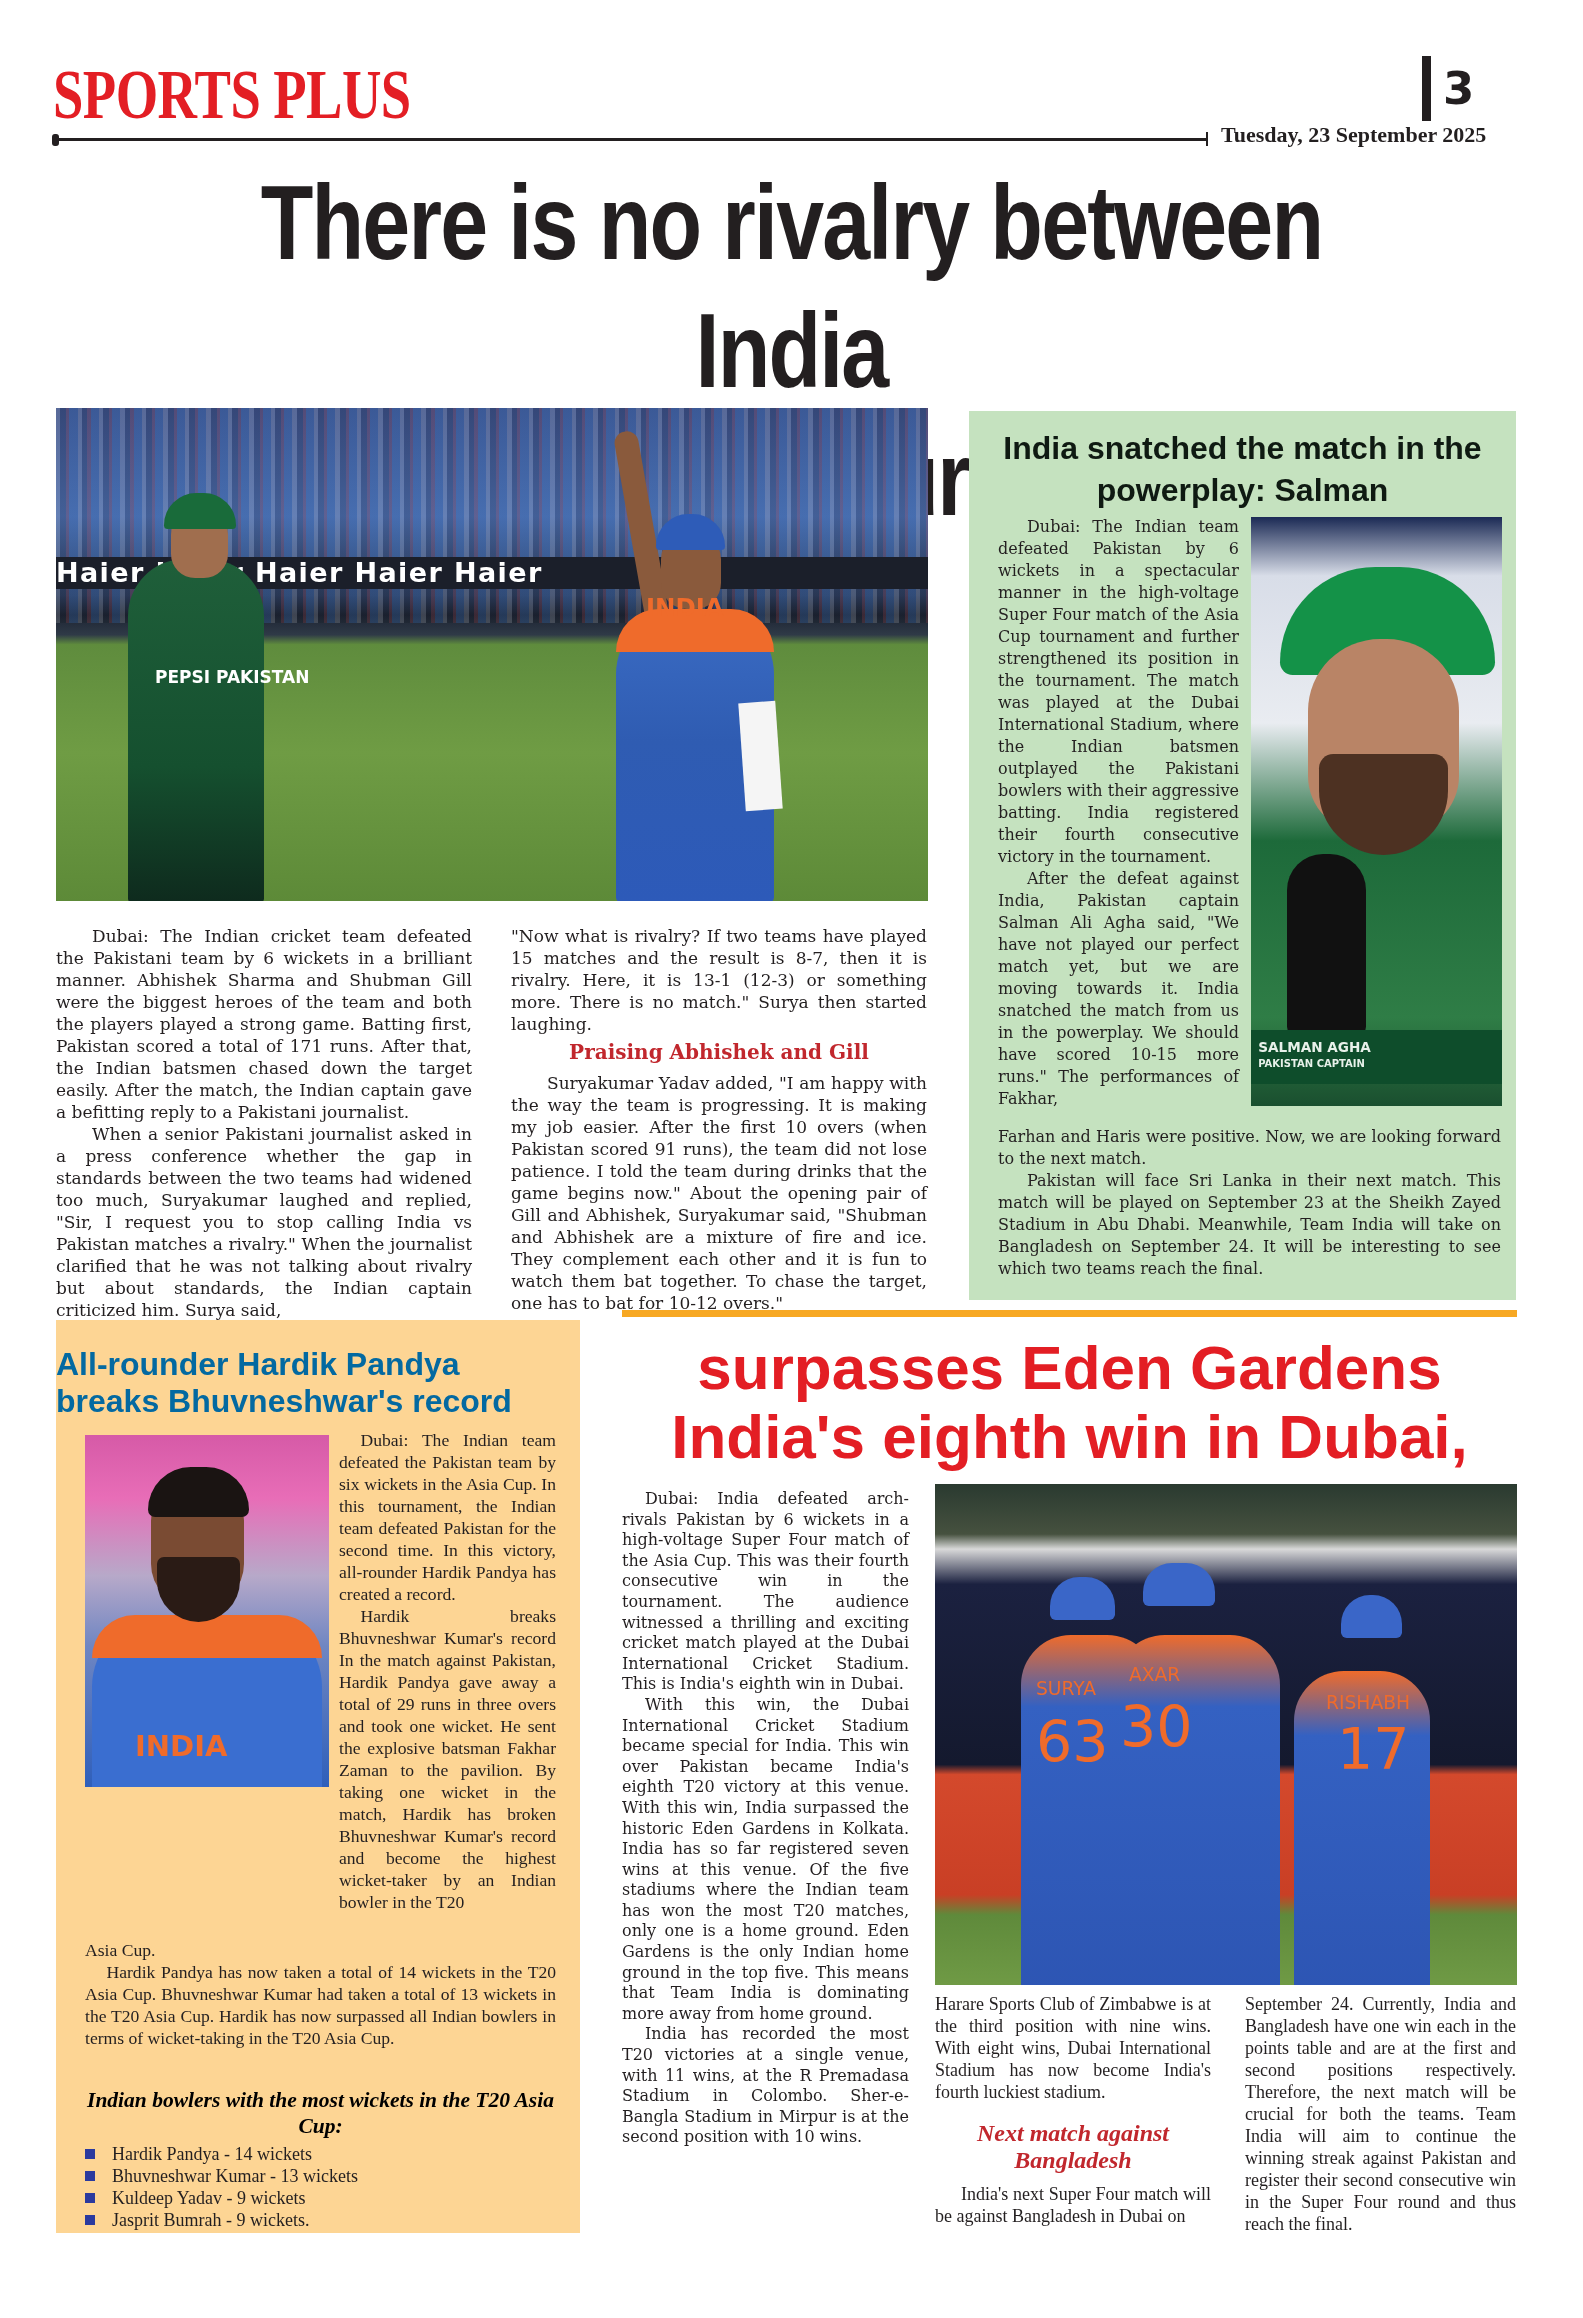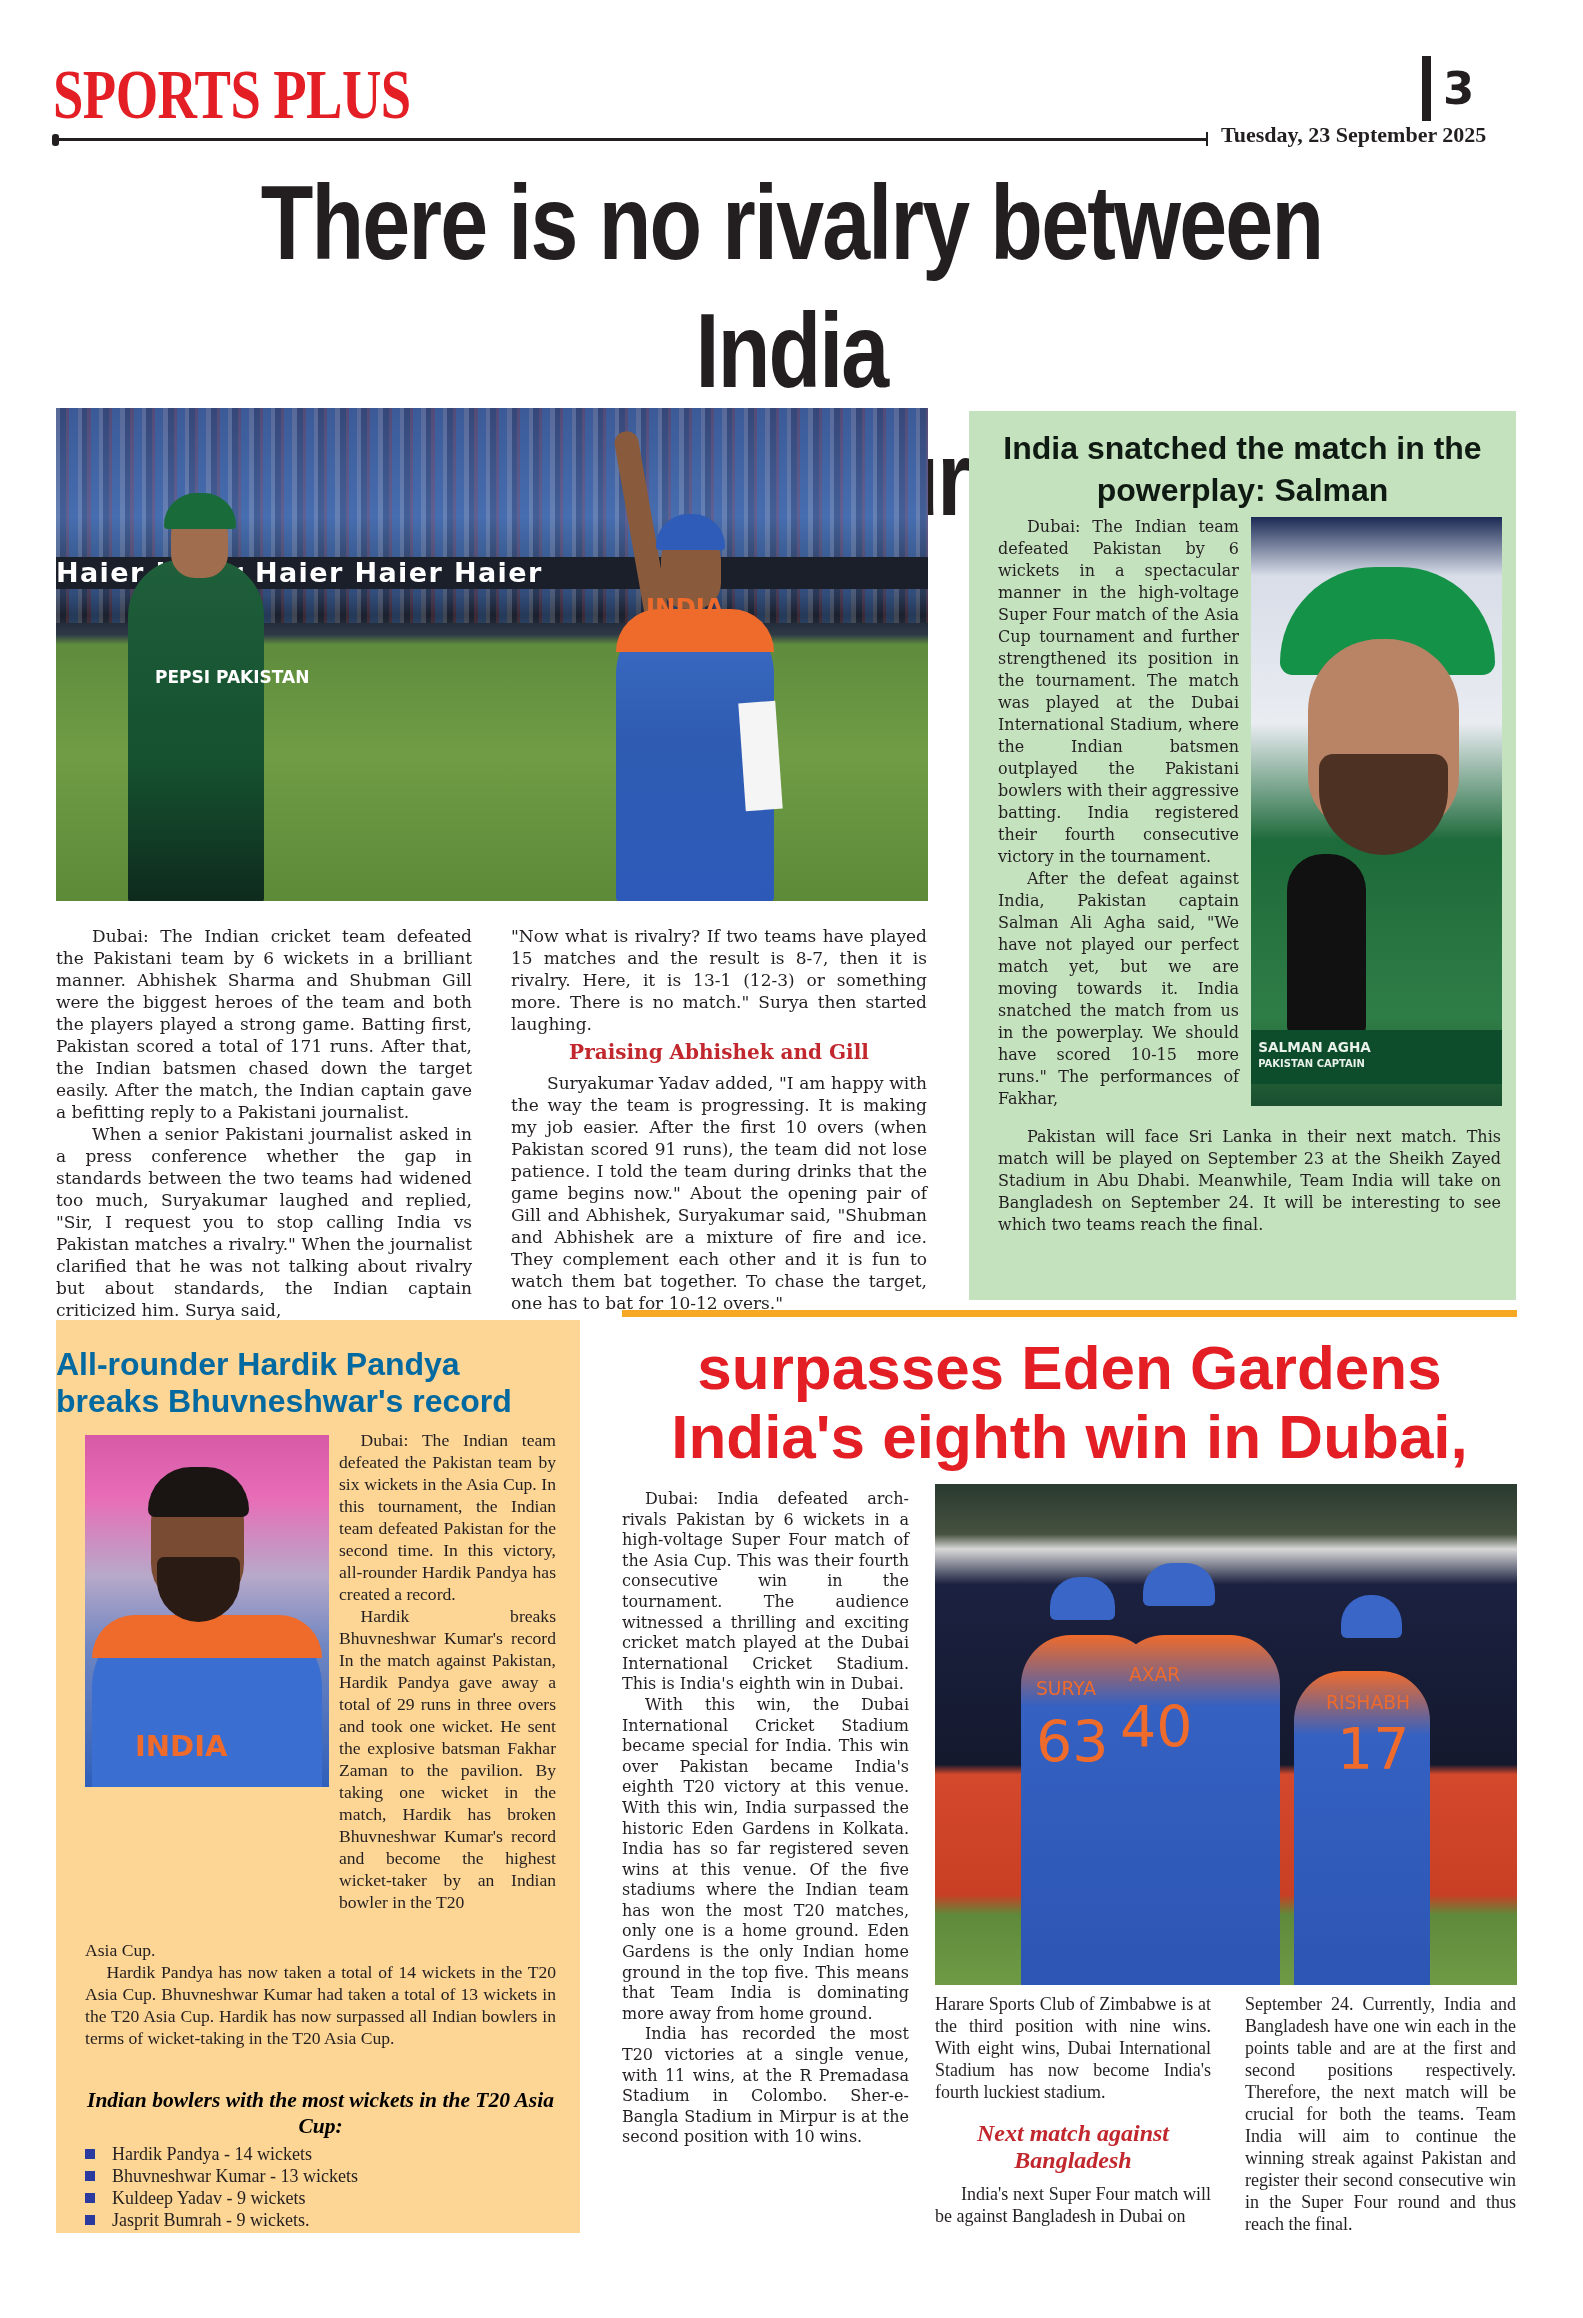--- a/index.html
+++ b/index.html
@@ -157,20 +157,21 @@
   <div class="abs salman-cap"></div>
   <div class="abs salman-face"></div>
   <div class="abs salman-beard"></div>
   <div class="abs salman-mic"></div>
   <div class="abs caption-bar">
     <div class="caption-name">SALMAN  AGHA</div>
     <div class="caption-role">PAKISTAN CAPTAIN</div>
   </div>
 </div>
 <div class="abs green-body green-text-wide">
+  <p class="noindent">Farhan and Haris were positive. Now, we are looking forward to the next match.</p>
   <p>Pakistan will face Sri Lanka in their next match. This match will be played on September 23 at the Sheikh Zayed Stadium in Abu Dhabi. Meanwhile, Team India will take on Bangladesh on September 24. It will be interesting to see which two teams reach the final.</p>
 </div>
 
 <div class="abs orange-rule"></div>
 
 <div class="abs orange-box"></div>
 <h2 class="abs hardik-title">
   <div>All-rounder Hardik Pandya</div>
   <div>breaks Bhuvneshwar's record</div>
 </h2>
@@ -219,21 +220,21 @@
   <p>With this win, the Dubai International Cricket Stadium became special for India. This win over Pakistan became India's eighth T20 victory at this venue. With this win, India surpassed the historic Eden Gardens in Kolkata. India has so far registered seven wins at this venue. Of the five stadiums where the Indian team has won the most T20 matches, only one is a home ground. Eden Gardens is the only Indian home ground in the top five. This means that Team India is dominating more away from home ground.</p>
   <p>India has recorded the most T20 victories at a single venue, with 11 wins, at the R Premadasa Stadium in Colombo. Sher-e-Bangla Stadium in Mirpur is at the second position with 10 wins.</p>
 </div>
 <div class="abs photo team-photo">
   <div class="abs tp-player" style="left:86px;top:151px;width:136px;height:359px;"></div>
   <div class="abs tp-cap" style="left:115px;top:93px;width:65px;height:43px;"></div>
   <div class="abs tp-num" style="left:101px;top:230px;">63</div>
   <div class="abs tp-name" style="left:101px;top:194px;">SURYA</div>
   <div class="abs tp-player" style="left:180px;top:151px;width:165px;height:359px;"></div>
   <div class="abs tp-cap" style="left:208px;top:79px;width:72px;height:43px;"></div>
-  <div class="abs tp-num" style="left:185px;top:215px;">40</div>
+  <div class="abs tp-num" style="left:185px;top:215px;">30</div>
   <div class="abs tp-name" style="left:194px;top:180px;">AXAR</div>
   <div class="abs tp-player" style="left:359px;top:187px;width:136px;height:323px;"></div>
   <div class="abs tp-cap" style="left:406px;top:111px;width:61px;height:43px;"></div>
   <div class="abs tp-num" style="left:402px;top:237px;text-align:right;">17</div>
   <div class="abs tp-name" style="left:391px;top:208px;">RISHABH</div>
 </div>
 <div class="abs narrow-body dubai-col-b">
   <p class="noindent">Harare Sports Club of Zimbabwe is at the third position with nine wins. With eight wins, Dubai International Stadium has now become India's fourth luckiest stadium.</p>
   <div class="next-subhead">Next match against Bangladesh</div>
   <p>India's next Super Four match will be against Bangladesh in Dubai on</p>

